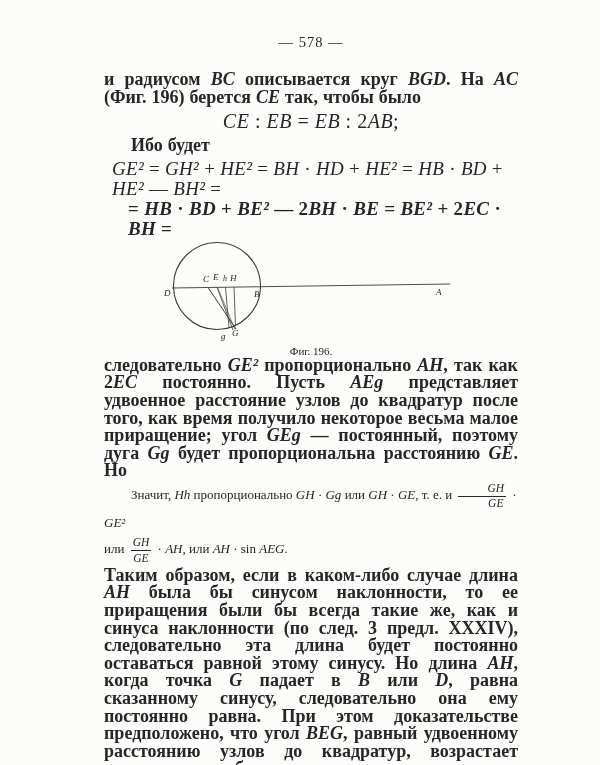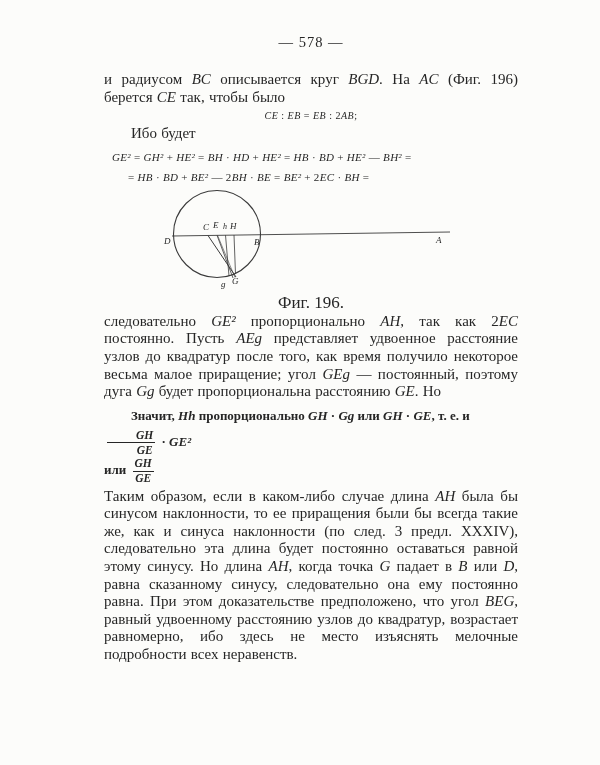--- a/index.html
+++ b/index.html
@@ -10,44 +10,44 @@
     font-family:"Liberation Serif","DejaVu Serif",serif;
   }
   .page { position:relative; width:600px; height:765px; }
   .content { position:absolute; left:104px; top:34px; width:414px; }
 
   .pageno {
     text-align:center; font-size:14.5px; letter-spacing:1px;
     margin:0 0 20px 0;
   }
   p.body {
-    margin:0; font-size:15px; line-height:17.6px;
-    text-align:justify; word-spacing:0.5px;
+    margin:0; font-size:18px; line-height:17.6px;
+    text-align:justify; word-spacing:0.5px;font-weight:bold;
   }
   .indent { text-indent:27px; }
   .mt6 { margin-top:6px; }
   .mt4 { margin-top:4px; }
 
   .eq-center {
-    text-align:center; font-size:10px; margin:4px 0;
+    text-align:center; font-size:20px; margin:4px 0;
     letter-spacing:0.5px;
   }
   .eq-block { margin:4px 0 2px 8px; }
-  .eql { font-size:11px; line-height:20px; letter-spacing:0.3px; }
-  .eql.cont { margin-left:16px; }
+  .eql { font-size:19px; line-height:20px; letter-spacing:0.3px; }
+  .eql.cont { margin-left:16px;font-weight:bold; }
 
   i { font-style:italic; }
 
   .figure { margin-top:2px; }
   .figure svg { display:block; }
   .fig-label { font-style:italic; font-size:9px; fill:var(--ink); }
-  .caption { text-align:center; font-size:17px; margin-top:4px; }
+  .caption { text-align:center; font-size:11px; margin-top:4px; }
 
   .para4 { margin:2px 0; }
-  .p4line { font-size:13px; line-height:26px;font-weight:bold; }
+  .p4line { font-size:13px; line-height:26px; }
   .p4line.first { text-indent:27px; }
   .frac {
     display:inline-block; vertical-align:middle;
     text-align:center; font-size:11.5px; line-height:1.15;
     margin:0 3px; font-style:italic;
   }
   .frac .num { display:block; border-bottom:1px solid var(--ink); padding:0 2px 0.5px; }
   .frac .den { display:block; padding-top:0.5px; }
 </style>
 </head>
@@ -96,19 +96,20 @@
 
     <div class="para4">
       <div class="p4line first">
         <span>Значит, <i>Hh</i> пропорционально <i>GH</i> · <i>Gg</i> или <i>GH</i> · <i>GE</i>, т. е. и</span>
         <span class="frac"><span class="num">GH</span><span class="den">GE</span></span>
         <span>· <i>GE²</i></span>
       </div>
       <div class="p4line">
         <span>или</span>
         <span class="frac"><span class="num">GH</span><span class="den">GE</span></span>
+        <span>· <i>AH</i>, или <i>AH</i> · sin <i>AEG</i>.</span>
       </div>
     </div>
 
     <p class="body mt4">Таким образом, если в каком-либо случае длина <i>AH</i> была бы синусом наклонности, то ее приращения были бы всегда такие же, как и синуса наклонности (по след. 3 предл. XXXIV), следовательно эта длина будет постоянно оставаться равной этому синусу. Но длина <i>AH</i>, когда точка <i>G</i> падает в <i>B</i> или <i>D</i>, равна сказанному синусу, следовательно она ему постоянно равна. При этом доказательстве предположено, что угол <i>BEG</i>, равный удвоенному расстоянию узлов до квадратур, возрастает равномерно, ибо здесь не место изъяснять мелочные подробности всех неравенств.</p>
 
   </div>
 </div>
 
 </body></html>

